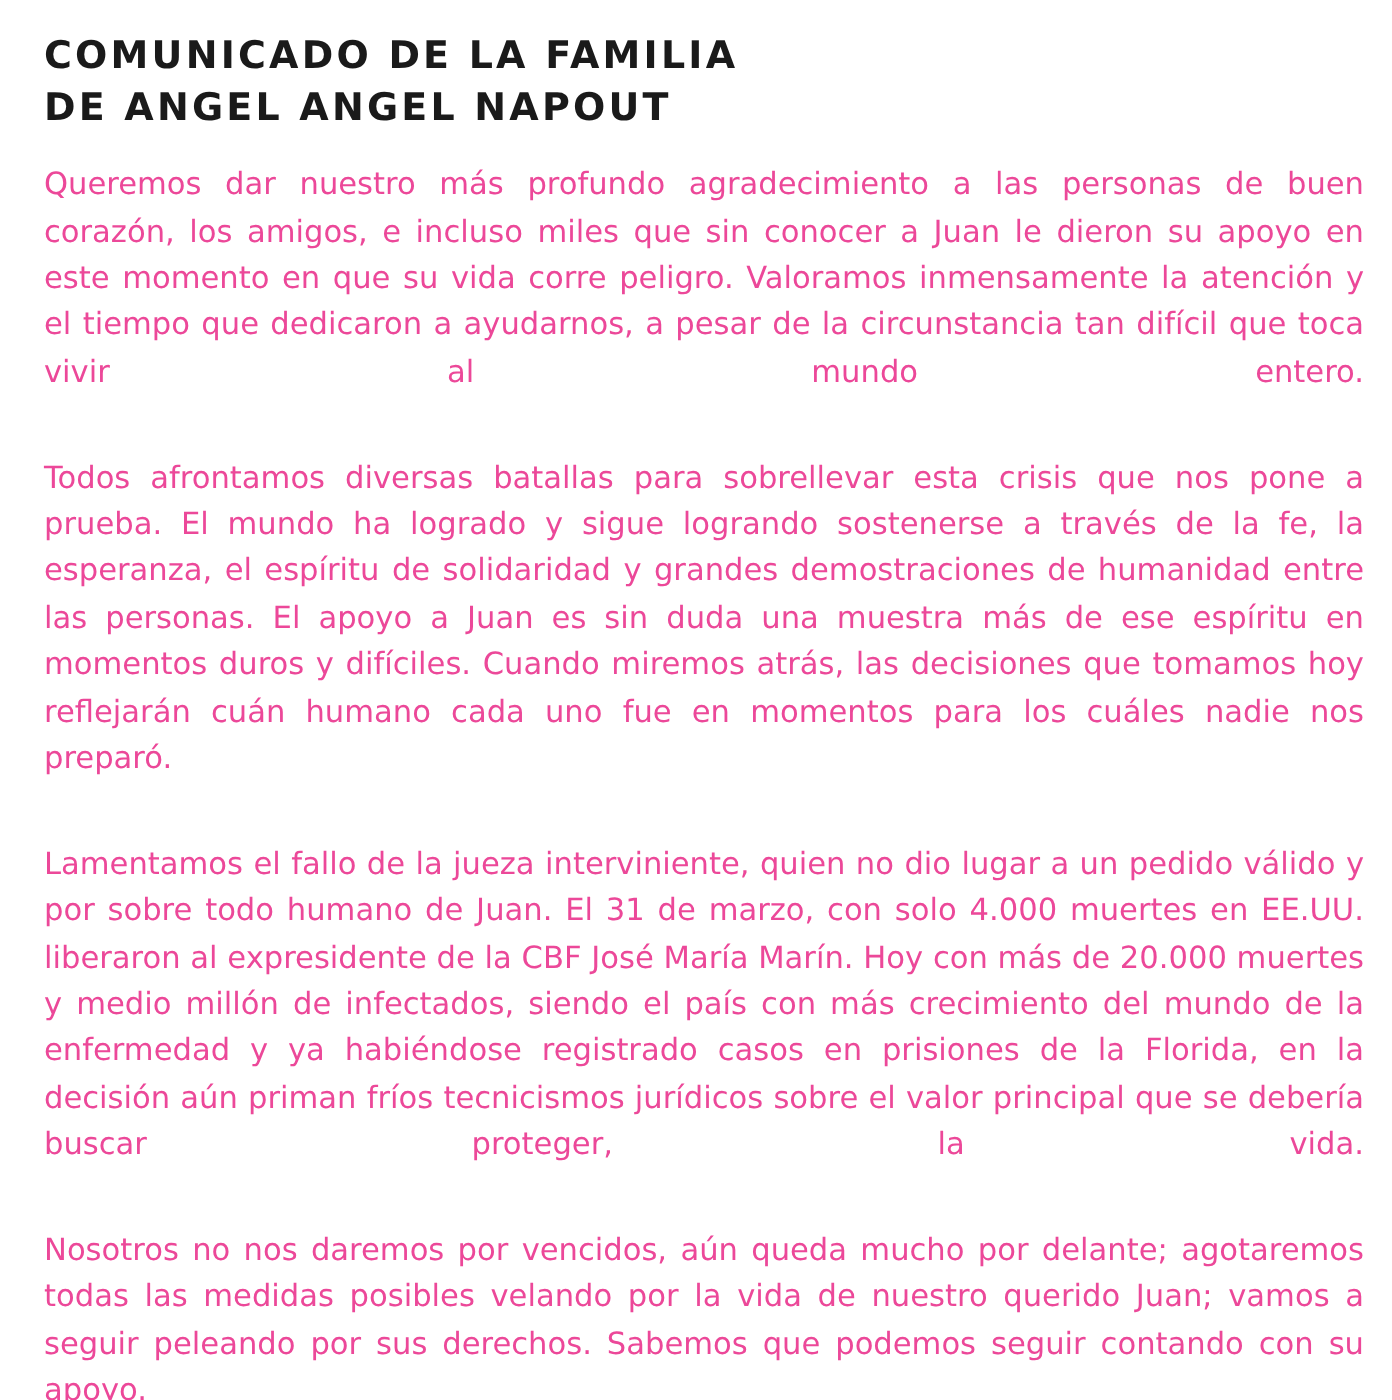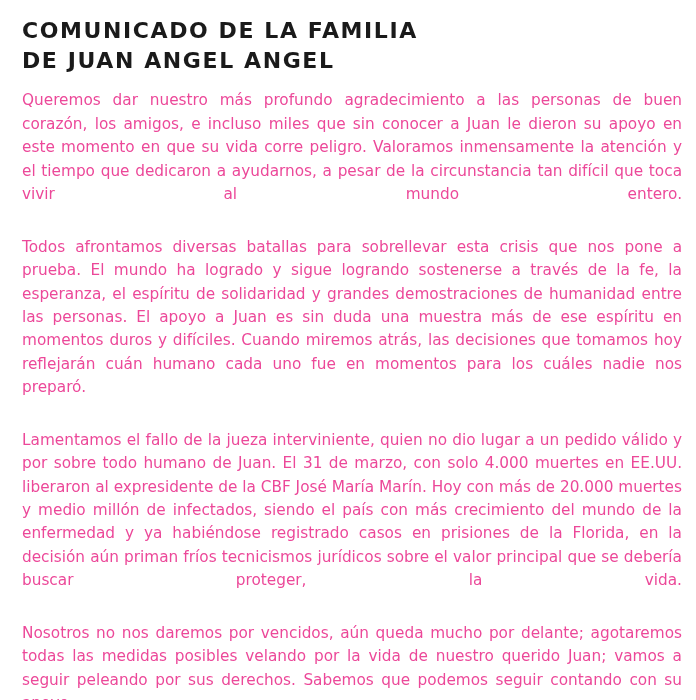--- a/index.html
+++ b/index.html
@@ -16,21 +16,21 @@
   }
   .page {
     box-sizing: border-box;
     width: 696px;
     height: 700px;
     padding: 16px 14px 10px 22px;
     background: #ffffff;
   }
   .title {
     font-weight: bold;
-    font-size: 22px;
+    font-size: 19px;
     letter-spacing: 1.6px;
     line-height: 1.35;
     color: #1a1a1a;
     margin: 0 0 14px 0;
   }
   .title .line {
     display: block;
     white-space: nowrap;
   }
   .body-text p {
@@ -49,21 +49,21 @@
     width: 100%;
   }
 </style>
 </head>
 <body>
 
 <div class="page">
 
   <h1 class="title">
     <span class="line">COMUNICADO DE LA FAMILIA</span>
-    <span class="line">DE JUAN ANGEL ANGEL</span>
+    <span class="line">DE ANGEL ANGEL NAPOUT</span>
   </h1>
 
   <div class="body-text">
     <p>Queremos dar nuestro más profundo agradecimiento a las personas de buen corazón, los amigos, e incluso miles que sin conocer a Juan le dieron su apoyo en este momento en que su vida corre peligro. Valoramos inmensamente la atención y el tiempo que dedicaron a ayudarnos, a pesar de la circunstancia tan difícil que toca vivir al mundo entero.</p>
     <p>Todos afrontamos diversas batallas para sobrellevar esta crisis que nos pone a prueba. El mundo ha logrado y sigue logrando sostenerse a través de la fe, la esperanza, el espíritu de solidaridad y grandes demostraciones de humanidad entre las personas. El apoyo a Juan es sin duda una muestra más de ese espíritu en momentos duros y difíciles. Cuando miremos atrás, las decisiones que tomamos hoy reflejarán cuán humano cada uno fue en momentos para los cuáles nadie nos preparó.</p>
     <p>Lamentamos el fallo de la jueza interviniente, quien no dio lugar a un pedido válido y por sobre todo humano de Juan. El 31 de marzo, con solo 4.000 muertes en EE.UU. liberaron al expresidente de la CBF José María Marín. Hoy con más de 20.000 muertes y medio millón de infectados, siendo el país con más crecimiento del mundo de la enfermedad y ya habiéndose registrado casos en prisiones de la Florida, en la decisión aún priman fríos tecnicismos jurídicos sobre el valor principal que se debería buscar proteger, la vida.</p>
     <p>Nosotros no nos daremos por vencidos, aún queda mucho por delante; agotaremos todas las medidas posibles velando por la vida de nuestro querido Juan; vamos a seguir peleando por sus derechos. Sabemos que podemos seguir contando con su apoyo.</p>
   </div>
 
 </div>

